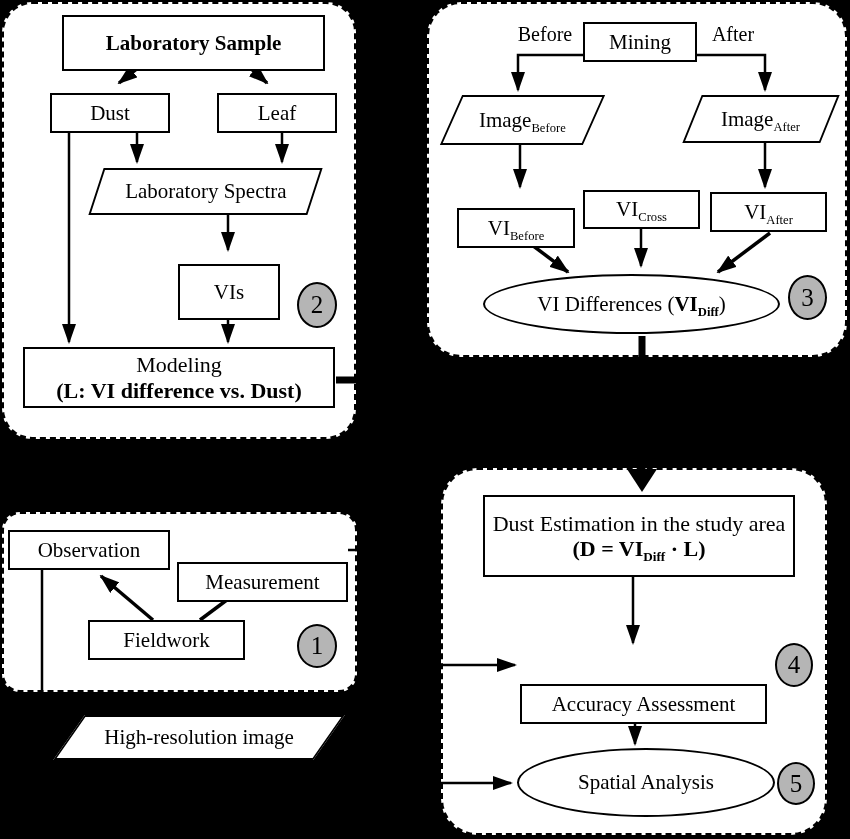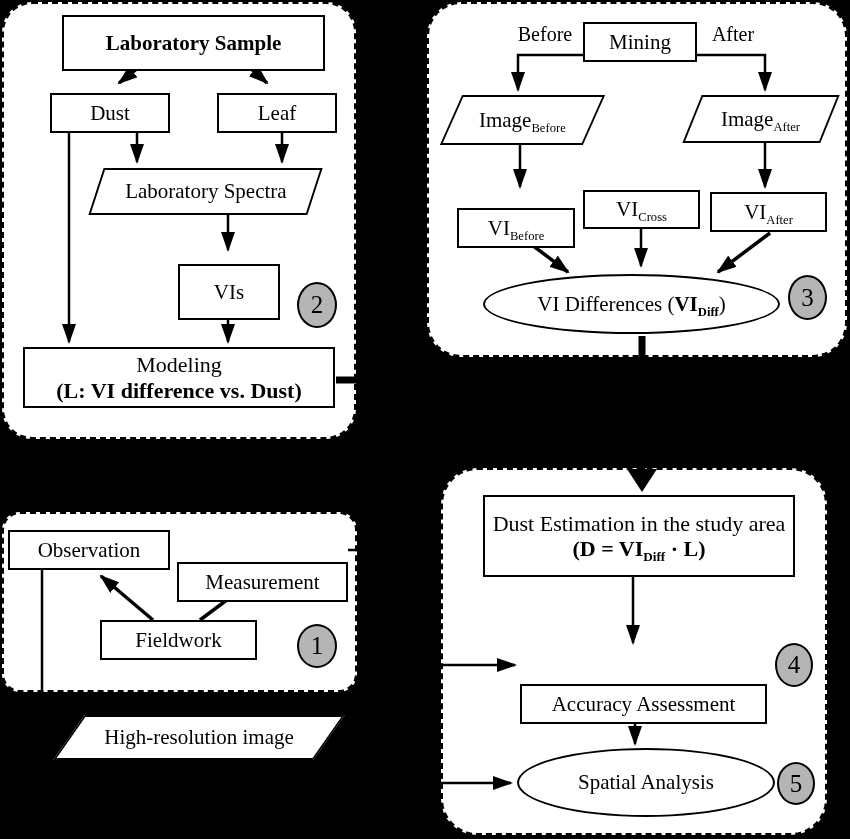--- a/index.html
+++ b/index.html
@@ -168,21 +168,21 @@
 <div class="badge" style="left:788px;top:275px;width:39px;height:45px;">
   <span>3</span>
 </div>
 
 <div class="box" style="left:8px;top:530px;width:162px;height:40px;">
   <span>Observation</span>
 </div>
 <div class="box" style="left:177px;top:530px;width:171px;height:40px;margin-top:32px;">
   <span>Measurement</span>
 </div>
-<div class="box" style="left:88px;top:620px;width:157px;height:40px;margin-left:12px;">
+<div class="box" style="left:88px;top:620px;width:157px;height:40px;">
   <span>Fieldwork</span>
 </div>
 <div class="badge" style="left:297px;top:624px;width:40px;height:44px;">
   <span>1</span>
 </div>
 <div class="box para" style="left:69px;top:715px;width:260px;height:45px;transform:skewX(-35deg);">
   <span class="inner" style="transform:skewX(35deg);">High-resolution image</span>
 </div>
 
 <div class="box fs22" style="left:483px;top:495px;width:312px;height:82px;">

